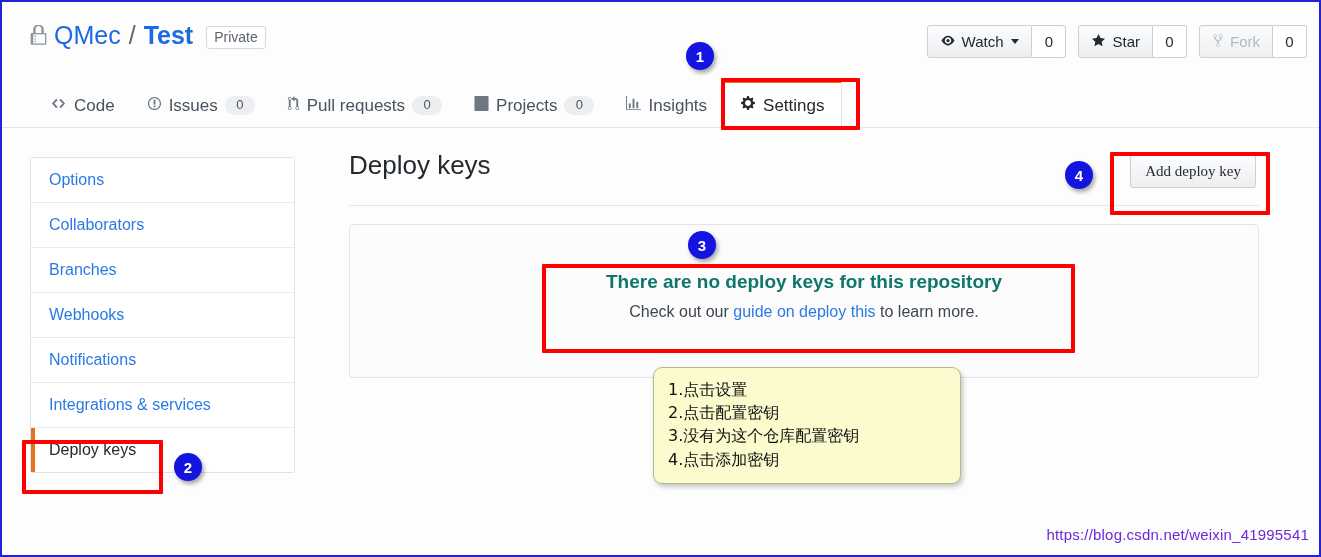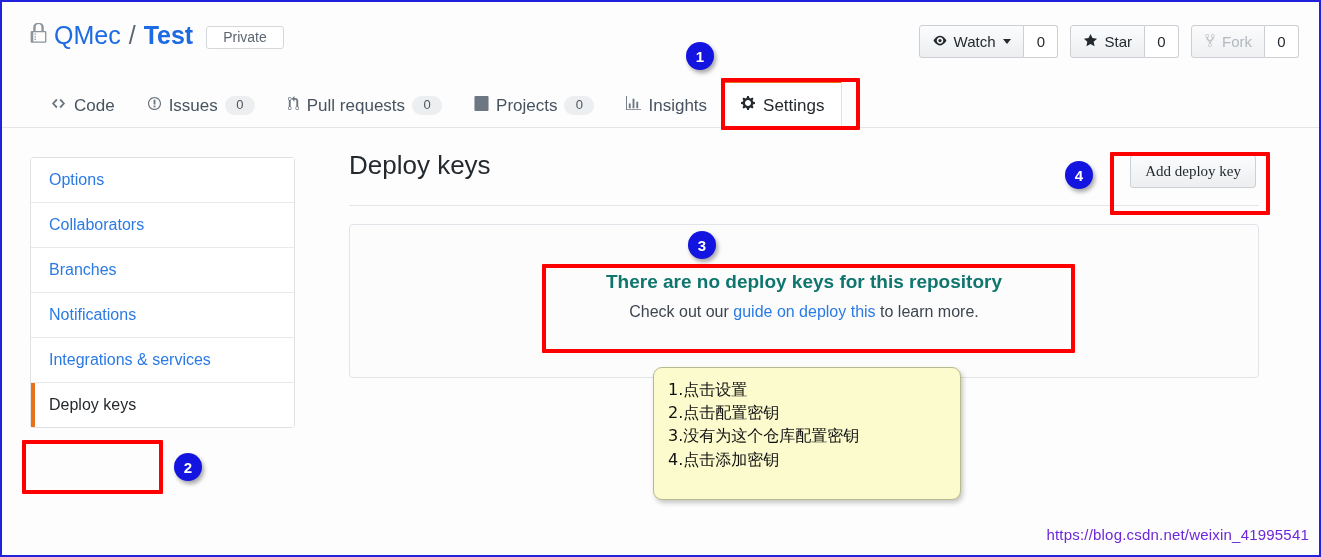--- a/index.html
+++ b/index.html
@@ -30,55 +30,56 @@
   #repo-header {
     position: absolute;
     left: 0; top: 0;
     width: 1317px;
     height: 78px;
   }
   #repo-title {
     position: absolute;
     left: 28px; top: 21px;
     display: flex;
+    align-items: center;
     gap: 7px;
     font-size: 25px;
     line-height: 1;
     white-space: nowrap;
   }
   .lock-icon { display: block; }
   #repo-owner, #repo-name {
     color: #1d6ae5;
     text-decoration: none;
   }
   #repo-owner { font-weight: 400; }
   #repo-name  { font-weight: 700; }
   #repo-sep {
     color: #5a6570;
     font-weight: 400;
     margin: 0 1px;
   }
   #repo-visibility {
     margin-left: 6px;
-    padding: 2px 16px 3px;
+    padding: 2px 7px 3px;
     border: 1px solid #d5d8da;
     border-radius: 3px;
     font-size: 14px;
     color: #5d6671;
     background: #fff;
     line-height: 1.2;
     align-self: center;
     position: relative;
     top: 2px;
   }
 
   
   #repo-actions {
     position: absolute;
-    right: 20px; top: 23px;
+    right: 12px; top: 23px;
     display: flex;
     align-items: flex-start;
     gap: 12px;
   }
   .btn-group {
     display: flex;
     align-items: stretch;
     height: 33px;
   }
   .btn-main {
@@ -298,21 +299,21 @@
     justify-content: center;
     box-shadow: 2px 3px 4px rgba(0,0,0,0.35);
     font-family: "Liberation Sans", sans-serif;
   }
 
   
   #step-note {
     position: absolute;
     left: 651px; top: 365px;
     width: 308px;
-    padding: 10px 0 28px 14px;
+    padding: 10px 0 12px 14px;
     background: #fbfbce;
     border: 1px solid #b9b98f;
     border-radius: 9px;
     box-shadow: 2px 3px 5px rgba(0,0,0,0.22);
     box-sizing: border-box;
   }
   .note-line {
     font-family: "DejaVu Sans", sans-serif;
     font-size: 16px;
     color: #101010;
@@ -460,20 +461,23 @@
       <a href="#" class="sidebar-item">
         <span>Options</span>
       </a>
       <a href="#" class="sidebar-item">
         <span>Collaborators</span>
       </a>
       <a href="#" class="sidebar-item">
         <span>Branches</span>
       </a>
       <a href="#" class="sidebar-item">
+        <span>Webhooks</span>
+      </a>
+      <a href="#" class="sidebar-item">
         <span>Notifications</span>
       </a>
       <a href="#" class="sidebar-item">
         <span>Integrations &amp; services</span>
       </a>
       <a href="#" class="sidebar-item is-active">
         <span>Deploy keys</span>
       </a>
     </nav>
 

